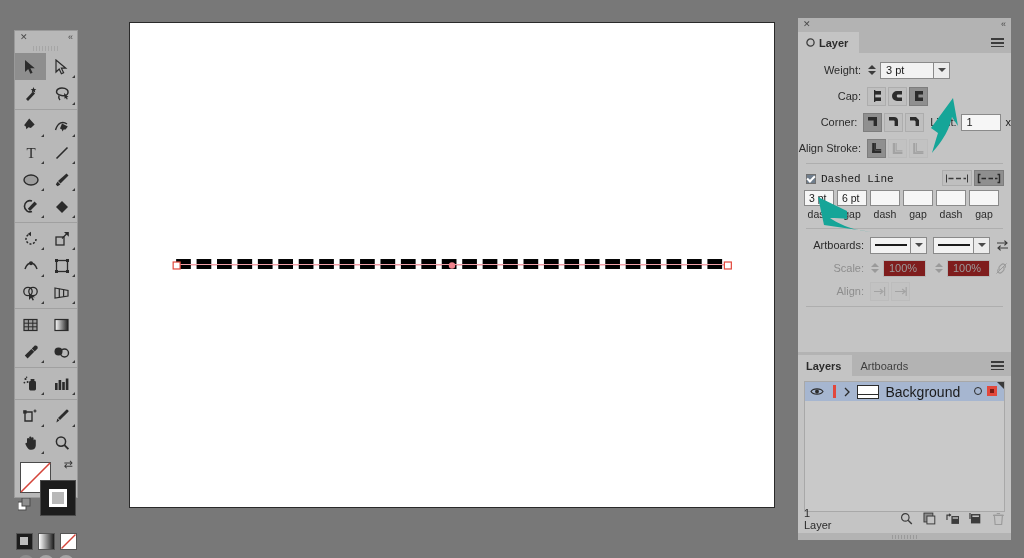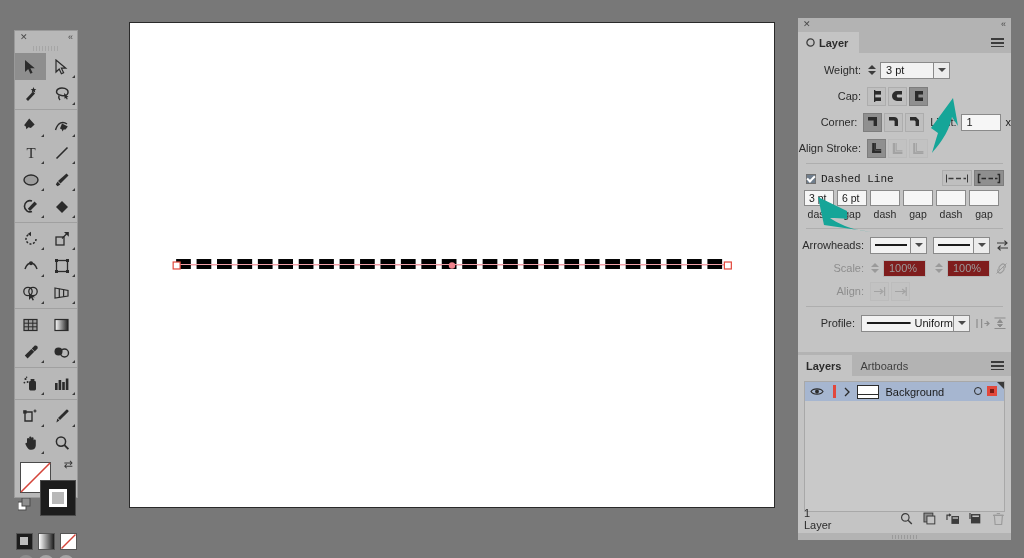--- a/index.html
+++ b/index.html
@@ -691,21 +691,21 @@
         </div>
         <div class="dash-cell">
           <div class="dash-in"></div>
           <div class="dash-lab">gap</div>
         </div>
       </div>
 
       <div class="divider" style="margin-top:8px;"></div>
 
       <div class="row" style="height:20px;margin-bottom:3px;">
-        <div class="lbl" style="width:72px;">Arrowheads:</div>
+        <div class="lbl" style="width:72px;">Artboards:</div>
         <div class="combo">
           <div class="fld" style="width:40px;justify-content:center;padding:0;">
             <svg width="36" height="10" viewBox="0 0 36 10">
                 <line x1="2" y1="5" x2="34" y2="5" stroke="#1a1a1a" stroke-width="2"></line>
               </svg>
           </div>
           <div class="arw">
               <span class="chev"></span>
             </div>
         </div>
@@ -756,40 +756,20 @@
           <div class="ibtn dis">
             <svg width="13" height="11" viewBox="0 0 13 11">
                 <path d="M1 5.5 L10.6 5.5 M8.2 3 L11.2 5.5 L8.2 8 M12.2 1 L12.2 10" fill="none" stroke="#a3a3a3" stroke-width="1.2"></path>
               </svg>
           </div>
         </div>
       </div>
 
       <div class="divider" style="margin-top:5px;"></div>
 
-      <div class="row" style="height:20px;">
-        <div class="lbl" style="width:63px;">Profile:</div>
-        <div class="combo">
-          <div class="fld" style="width:92px;padding:0;position:relative;">
-            <svg width="50" height="10" viewBox="0 0 50 10" style="margin-left:4px;">
-                <line x1="1" y1="5" x2="49" y2="5" stroke="#1a1a1a" stroke-width="2"></line>
-              </svg>
-            <span style="margin-left:3px;">Uniform</span>
-          </div>
-          <div class="arw">
-              <span class="chev"></span>
-            </div>
-        </div>
-        <svg width="14" height="13" viewBox="0 0 14 13" style="margin-left:6px;">
-            <path d="M1 2 L1 11 M5.6 2 L5.6 11 M8.4 6.5 L13 6.5 M10.6 4.3 L13 6.5 L10.6 8.7" fill="none" stroke="#8d8d8d" stroke-width="1.2"></path>
-          </svg>
-        <svg width="14" height="13" viewBox="0 0 14 13" style="margin-left:3px;">
-            <path d="M1.5 1 L12.5 1 M7 2.5 L4.6 5.5 L9.4 5.5 Z M1.5 11.5 L12.5 11.5 M7 10 L4.6 7.6 L9.4 7.6 Z" fill="#8d8d8d" stroke="#8d8d8d" stroke-width="1"></path>
-          </svg>
-      </div>
 
     </div>
   </div>
 
   <div id="layers-panel">
     <div class="tab-row">
       <div class="tab active">
         <span>Layers</span>
       </div>
       <div class="tab" style="font-weight:normal;color:#3f3f3f;">
@@ -804,21 +784,21 @@
             <path d="M1 5.5 C3 2 11 2 13 5.5 C11 9 3 9 1 5.5 Z" fill="none" stroke="#2b2b2b" stroke-width="1.1"></path>
             <circle cx="7" cy="5.5" r="1.9" fill="#2b2b2b"></circle>
           </svg>
         <span style="display:block;width:2.5px;height:13px;background:#e2473c;margin-left:9px;"></span>
         <svg width="8" height="10" viewBox="0 0 8 10" style="margin-left:7px;">
             <path d="M2 1 L6 5 L2 9" fill="none" stroke="#2b2b2b" stroke-width="1.3"></path>
           </svg>
         <span style="display:block;width:22px;height:14px;background:#ffffff;border:1.2px solid #2b2b2b;box-sizing:border-box;margin-left:6px;position:relative;">
           <span style="position:absolute;left:0;bottom:3px;width:100%;height:1px;background:#2b2b2b;display:block;"></span>
         </span>
-        <span style="margin-left:7px;font-size:11px;color:#1a1a1a;">Background</span>
+        <span style="margin-left:7px;font-size:14px;color:#1a1a1a;">Background</span>
         <span style="position:absolute;right:22px;top:5px;width:8px;height:8px;border:1.2px solid #2b2b2b;border-radius:50%;box-sizing:border-box;display:block;"></span>
         <span style="position:absolute;right:7px;top:4px;width:10px;height:10px;background:#e2473c;display:flex;align-items:center;justify-content:center;">
           <span style="display:block;width:4px;height:4px;background:#7a1a14;"></span>
         </span>
         <span style="position:absolute;right:0;top:0;width:0;height:0;border-left:7px solid transparent;border-top:7px solid #3a3a3a;display:block;"></span>
       </div>
     </div>
 
     <div id="layers-foot">
       <span style="font-size:11px;color:#2b2b2b;">1 Layer</span>

